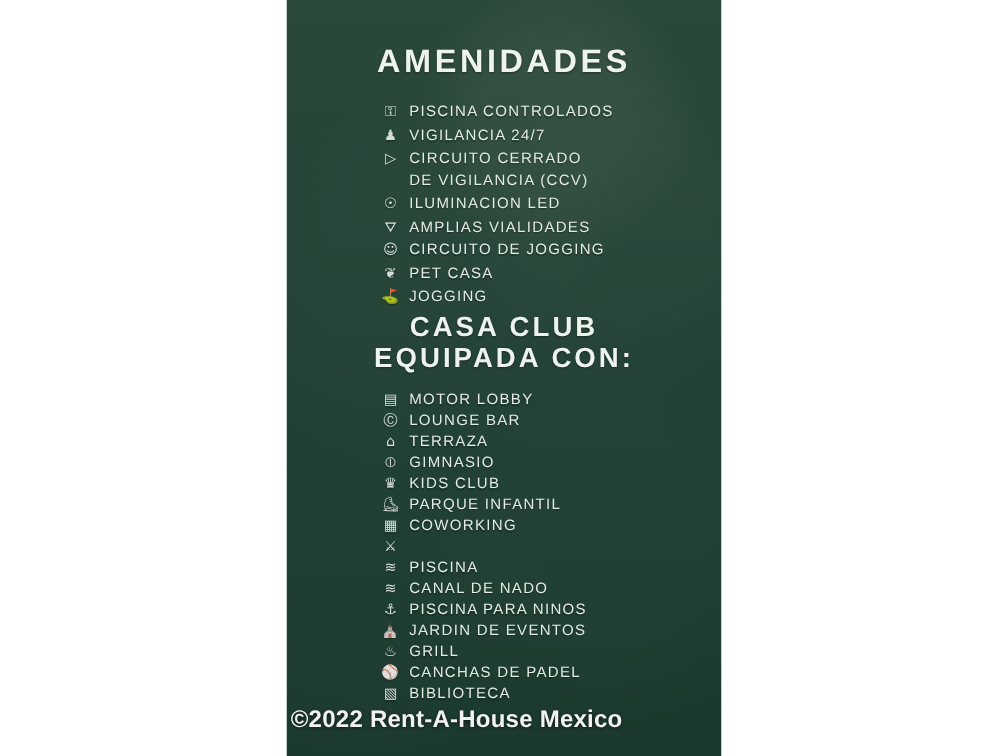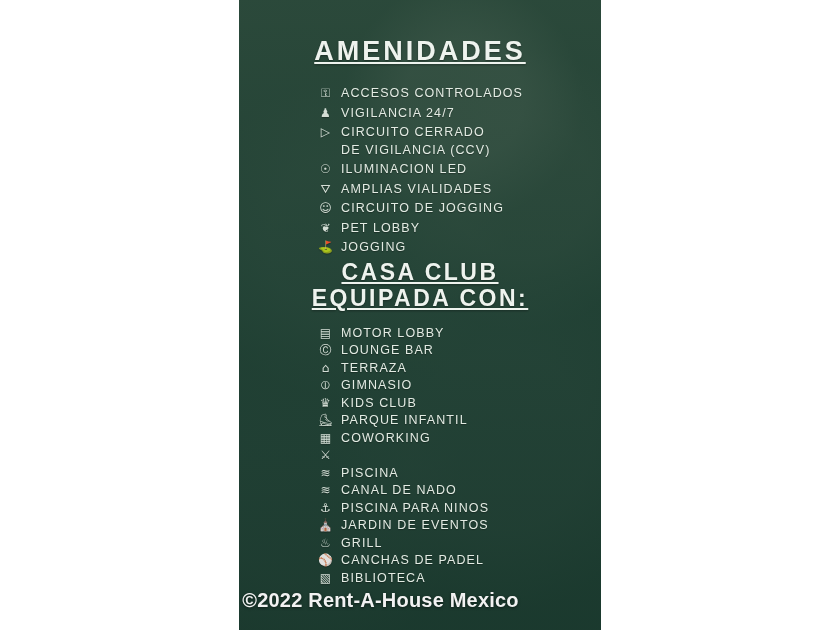--- a/index.html
+++ b/index.html
@@ -51,21 +51,20 @@
     inset: 0;
     color: #e8efe8;
   }
   .title {
     text-align: center;
     letter-spacing: 3px;
     font-size: 27px;
     font-weight: bold;
     color: #eef3ee;
     text-shadow: 0 1px 2px rgba(0,0,0,0.35);
-    text-decoration: underline;
   }
   #amenities-title {
     margin-top: 36px;
   }
   #casaclub-title {
     font-size: 23px;
     line-height: 26px;
     letter-spacing: 2.5px;
   }
   .list {
@@ -120,21 +119,21 @@
     <div id="photo"></div>
     <div id="wash"></div>
 
     <div id="content">
 
       <div class="title" id="amenities-title">AMENIDADES</div>
 
       <ul class="list" id="amenities-list">
         <li>
           <span class="ico">⚿</span>
-          <span class="lbl">ACCESOS CONTROLADOS</span>
+          <span class="lbl">PISCINA CONTROLADOS</span>
         </li>
         <li>
           <span class="ico">♟</span>
           <span class="lbl">VIGILANCIA 24/7</span>
         </li>
         <li>
           <span class="ico">▷</span>
           <span class="lbl">CIRCUITO CERRADO
    DE VIGILANCIA (CCV)</span>
         </li>
@@ -145,21 +144,21 @@
         <li>
           <span class="ico">⛛</span>
           <span class="lbl">AMPLIAS VIALIDADES</span>
         </li>
         <li>
           <span class="ico">☺</span>
           <span class="lbl">CIRCUITO DE JOGGING</span>
         </li>
         <li>
           <span class="ico">❦</span>
-          <span class="lbl">PET LOBBY</span>
+          <span class="lbl">PET CASA</span>
         </li>
         <li>
           <span class="ico">⛳</span>
           <span class="lbl">JOGGING</span>
         </li>
       </ul>
 
       <div class="title" id="casaclub-title" style="white-space: pre-line;">CASA CLUB
 EQUIPADA CON:</div>
 

